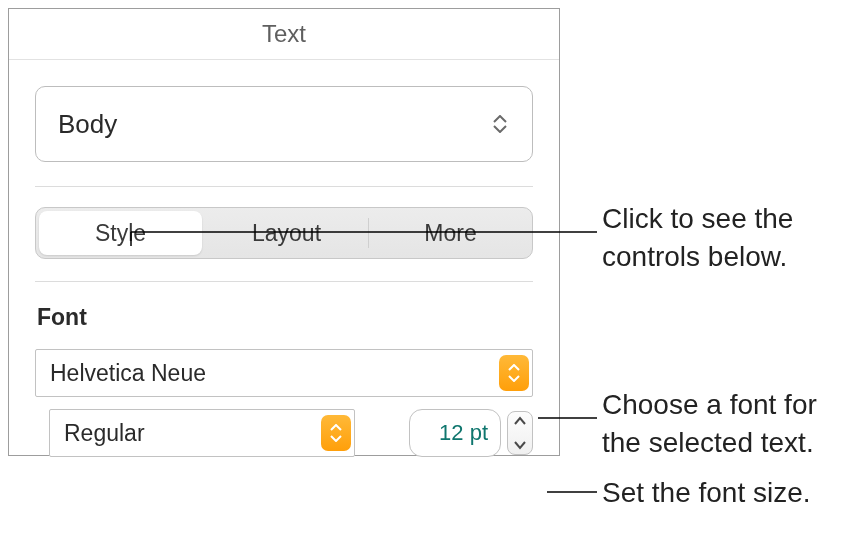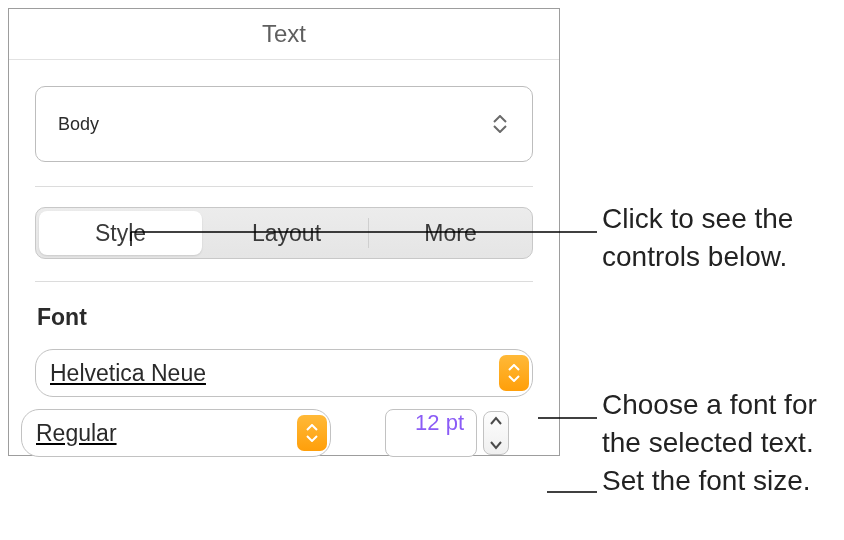--- a/index.html
+++ b/index.html
@@ -46,21 +46,21 @@
     height: 76px;
     border: 1px solid #bdbdbd;
     border-radius: 10px;
     display: flex;
     align-items: center;
     justify-content: space-between;
     padding: 0 22px;
     background: #fff;
   }
   .popup-label {
-    font-size: 18px;
+    font-size: 26px;
     color: #2a2a2a;
   }
   .chevrons {
     width: 20px;
     height: 28px;
     display: flex;
     flex-direction: column;
     align-items: center;
     justify-content: center;
     gap: 0px;
@@ -110,26 +110,25 @@
   }
   .font-row {
     margin: 18px 26px 0 26px;
     height: 48px;
     display: flex;
     align-items: center;
   }
   .dd {
     height: 48px;
     border: 1px solid #c2c2c2;
-    border-radius: 18px;
+    border-radius: 2px;
     display: flex;
     align-items: stretch;
     background: #fff;
     overflow: hidden;
-    text-decoration: underline;
   }
   .dd-text {
     flex: 1;
     padding: 0 14px;
     display: flex;
     align-items: center;
     font-size: 23px;
     color: #2a2a2a;
   }
   .dd-arrow {
@@ -146,41 +145,42 @@
     border-radius: 7px;
     display: flex;
     flex-direction: column;
     align-items: center;
     justify-content: center;
     gap: 2px;
   }
   .dd-arrow .knob svg { display: block; }
   .font-family-row .dd { width: 100%; }
   .weight-size-row {
-    margin: 12px 26px 0 12px;
+    margin: 12px 26px 0 40px;
     display: flex;
     align-items: center;
     gap: 54px;
   }
   .weight-size-row .dd.weight { width: 310px; }
   .size-group {
     display: flex;
     align-items: center;
     gap: 6px;
   }
   .size-field {
     width: 92px;
     height: 48px;
     border: 1px solid #c2c2c2;
-    border-radius: 8px;
-    display: flex;
+    border-radius: 13px;
+    display: flex;
+    align-items: center;
     justify-content: flex-end;
     padding: 0 12px;
     font-size: 22px;
-    color: #8b5cf6;
+    color: #0f766e;
     background: #fff;
   }
   .stepper {
     width: 26px;
     height: 44px;
     border: 1px solid #c2c2c2;
     border-radius: 8px;
     background: linear-gradient(#fdfdfd,#f0f0f0);
     display: flex;
     flex-direction: column;
@@ -192,21 +192,21 @@
 
   
   .callout {
     position: absolute;
     font-size: 28px;
     line-height: 1.35;
     color: #222;
   }
   .callout.c1 { left: 602px; top: 200px; width: 230px; }
   .callout.c2 { left: 602px; top: 386px; width: 240px; }
-  .callout.c3 { left: 602px; top: 462px; width: 240px; }
+  .callout.c3 { left: 602px; top: 474px; width: 240px; }
 
   svg.leader { position: absolute; pointer-events: none; }
   svg.leader line { stroke: #000; stroke-width: 1.5; }
 </style>
 </head>
 <body>
 
 <div class="stage">
 
   <div class="panel">

